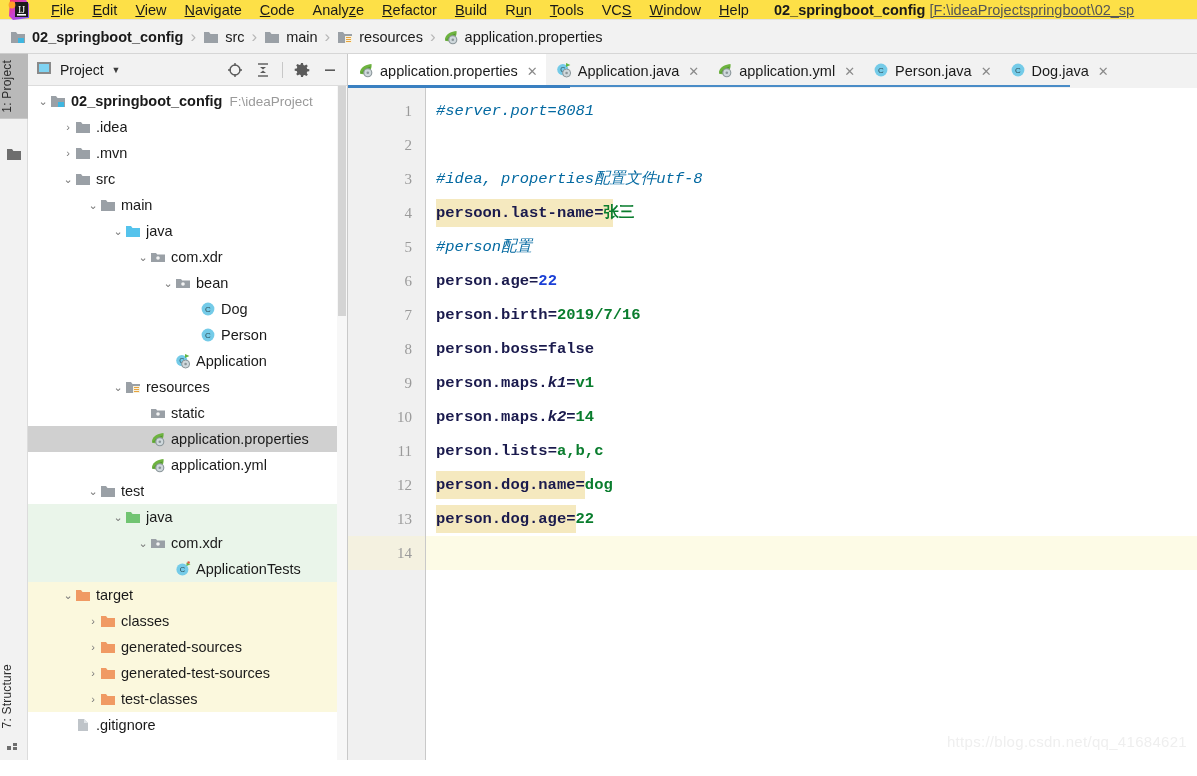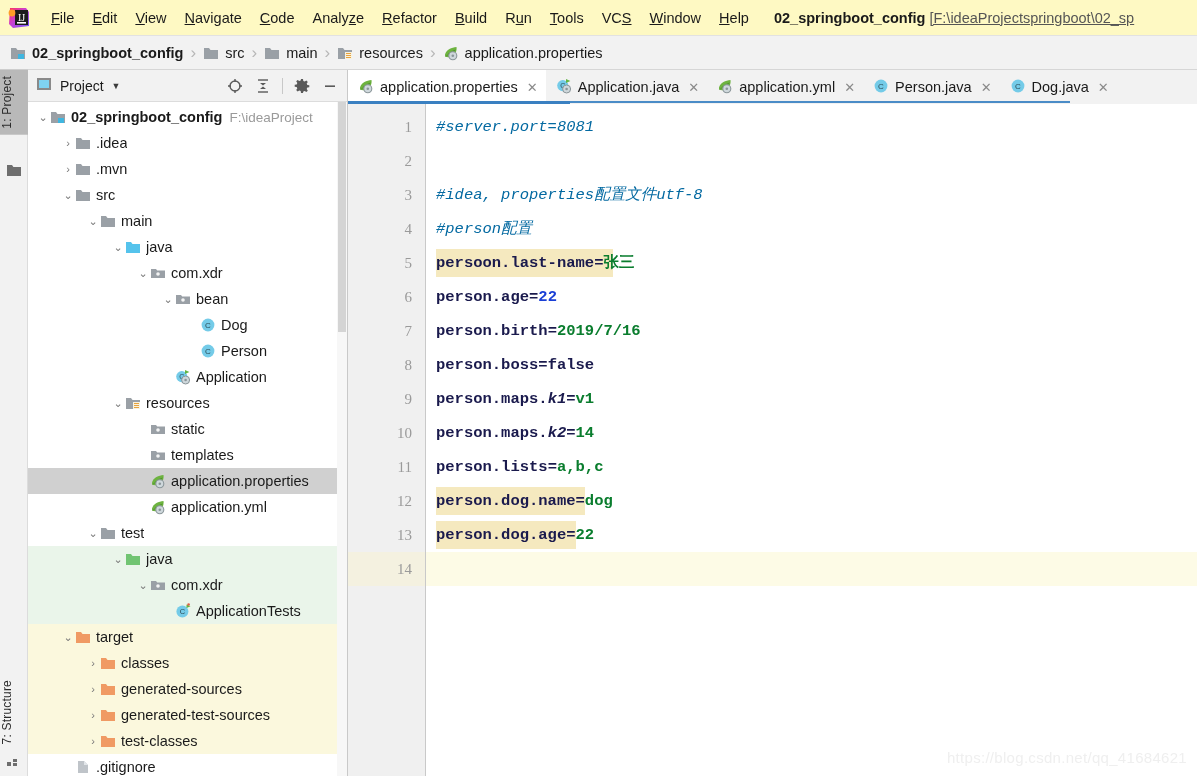--- a/index.html
+++ b/index.html
@@ -6,22 +6,22 @@
   html, body {
     width: 1197px; height: 776px;
     font-family: "Liberation Sans", sans-serif;
     background: #ffffff;
     overflow: hidden;
   }
   .app { position: relative; width: 1197px; height: 776px; }
 
   
   .menubar {
-    height: 36px; display: flex; align-items: center;
-    background: #fef9c3; padding-left: 6px;
+    height: 20px; display: flex; align-items: center;
+    background: #fde047; padding-left: 6px;
     border-bottom: 1px solid #e2e2e2;
   }
   .logo { width: 26px; height: 26px; position: relative; margin-right: 10px; flex: 0 0 auto; }
   .logo svg { display:block; }
   .menu-item {
     font-size: 14.5px; color: #1a1a1a; padding: 2px 9px; white-space: nowrap;
   }
   .menu-item u { text-decoration: underline; }
   .win-title {
     margin-left: 16px; font-size: 14.5px; white-space: nowrap; color:#1a1a1a;
@@ -456,31 +456,20 @@
           <div class="tree-row">
             <span style="display:inline-block;width:108px;flex:0 0 108px"></span>
             <span class="arrow"></span>
             <span class="nodeic">
               <svg width="16" height="16" viewBox="0 0 16 16">
                 <path d="M1 4h5l1.2 1.6H15V13H1z" fill="#9aa0a6"></path>
                 <circle cx="8" cy="9" r="1.8" fill="#f4f4f4"></circle>
               </svg>
             </span>
             <span class="lbl">static</span>
-          </div>
-          <div class="tree-row">
-            <span style="display:inline-block;width:108px;flex:0 0 108px"></span>
-            <span class="arrow"></span>
-            <span class="nodeic">
-              <svg width="16" height="16" viewBox="0 0 16 16">
-                <path d="M1 4h5l1.2 1.6H15V13H1z" fill="#9aa0a6"></path>
-                <circle cx="8" cy="9" r="1.8" fill="#f4f4f4"></circle>
-              </svg>
-            </span>
-            <span class="lbl">templates</span>
           </div>
           <div class="tree-row sel">
             <span style="display:inline-block;width:108px;flex:0 0 108px"></span>
             <span class="arrow"></span>
             <span class="nodeic">
               <svg width="16" height="16" viewBox="0 0 16 16">
                 <path d="M2 9.5C3.5 4.5 8.5 2.5 13.5 2c.6 3.5-1 8-5 9.6-2.5 1-5 .6-6.5-.1z" fill="#6db33f"></path>
                 <path d="M3 11.5c2-2.5 5.5-5 9.5-6.5" stroke="#4e8c30" stroke-width="0.9" fill="none"></path>
                 <circle cx="9.8" cy="10.8" r="4" fill="#cfd8dc" stroke="#8a9599" stroke-width="1.1"></circle>
                 <circle cx="9.8" cy="10.8" r="1.3" fill="#8a9599"></circle>
@@ -680,22 +669,22 @@
             <div class="gl">10</div>
             <div class="gl">11</div>
             <div class="gl">12</div>
             <div class="gl">13</div>
             <div class="gl caret">14</div>
           </div>
         <div class="code" id="code-lines">
             <div class="cline"><span style="position: relative;"><span class="tok-comment">#server.port=8081</span></span></div>
             <div class="cline"><span style="position: relative;"></span></div>
             <div class="cline"><span style="position: relative;"><span class="tok-comment">#idea, properties配置文件utf-8</span></span></div>
+            <div class="cline"><span style="position: absolute; left: 10px; top: 3px; height: 28px; width: 176.7px; background: rgb(245, 233, 191);"></span><span style="position: relative;"><span class="tok-key">persoon.last-name</span><span class="tok-eq">=</span><span class="tok-val">张三</span></span></div>
             <div class="cline"><span style="position: relative;"><span class="tok-comment">#person配置</span></span></div>
-            <div class="cline"><span style="position: absolute; left: 10px; top: 3px; height: 28px; width: 176.7px; background: rgb(245, 233, 191);"></span><span style="position: relative;"><span class="tok-key">persoon.last-name</span><span class="tok-eq">=</span><span class="tok-val">张三</span></span></div>
             <div class="cline"><span style="position: relative;"><span class="tok-key">person.age</span><span class="tok-eq">=</span><span class="tok-num">22</span></span></div>
             <div class="cline"><span style="position: relative;"><span class="tok-key">person.birth</span><span class="tok-eq">=</span><span class="tok-val">2019/7/16</span></span></div>
             <div class="cline"><span style="position: relative;"><span class="tok-key">person.boss</span><span class="tok-eq">=</span><span class="tok-key">false</span></span></div>
             <div class="cline"><span style="position: relative;"><span class="tok-key">person.maps.</span><span class="tok-keyi">k1</span><span class="tok-eq">=</span><span class="tok-val">v1</span></span></div>
             <div class="cline"><span style="position: relative;"><span class="tok-key">person.maps.</span><span class="tok-keyi">k2</span><span class="tok-eq">=</span><span class="tok-val">14</span></span></div>
             <div class="cline"><span style="position: relative;"><span class="tok-key">person.lists</span><span class="tok-eq">=</span><span class="tok-val">a,b,c</span></span></div>
             <div class="cline"><span style="position: absolute; left: 10px; top: 3px; height: 28px; width: 148.8px; background: rgb(245, 233, 191);"></span><span style="position: relative;"><span class="tok-key">person.dog.name</span><span class="tok-eq">=</span><span class="tok-val">dog</span></span></div>
             <div class="cline"><span style="position: absolute; left: 10px; top: 3px; height: 28px; width: 139.5px; background: rgb(245, 233, 191);"></span><span style="position: relative;"><span class="tok-key">person.dog.age</span><span class="tok-eq">=</span><span class="tok-val">22</span></span></div>
             <div class="cline caret"><span style="position: relative;"></span></div>
           </div>

